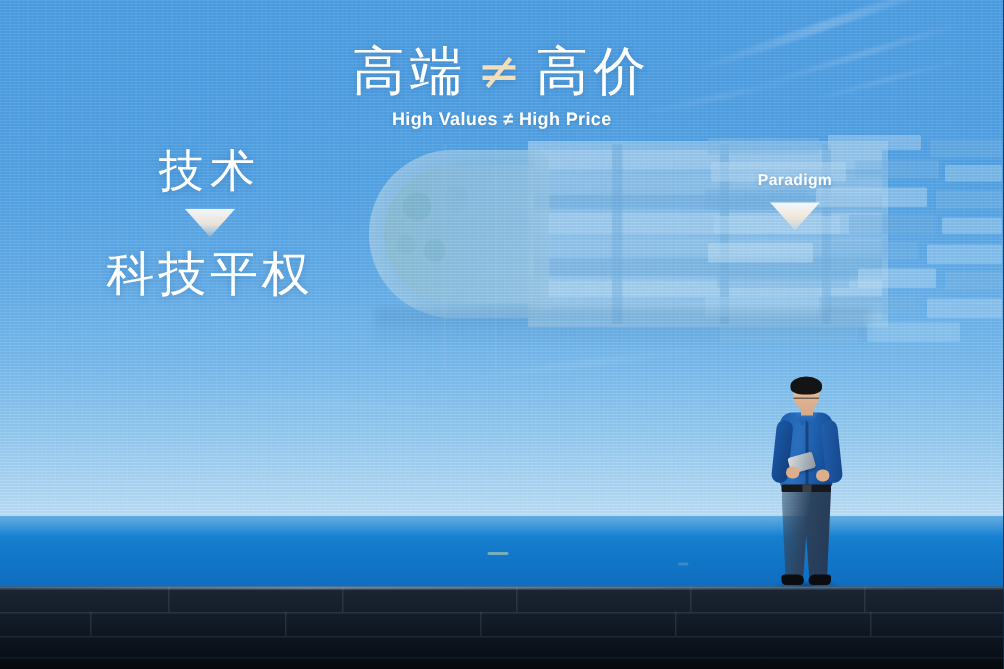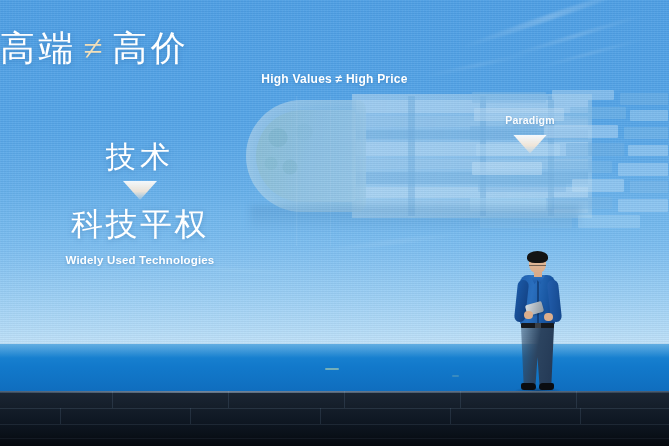--- a/index.html
+++ b/index.html
@@ -82,32 +82,32 @@
   
   #type{position:absolute;inset:0;}
 
   .cn{font-family:"DejaVu Sans","Liberation Sans",sans-serif;color:#fff;
       font-weight:400;letter-spacing:.06em;line-height:1;
       text-shadow:0 1px 5px rgba(30,90,150,.35);}
   .en{font-family:"Liberation Sans","DejaVu Sans",sans-serif;color:#fff;
       font-weight:700;line-height:1;text-shadow:0 1px 3px rgba(30,90,150,.35);}
 
   
-  #headline{position:absolute;left:0;top:31px;width:669px;
-            font-size:35px;letter-spacing:.10em;font-family:Liberation Serif, serif;}
+  #headline{position:absolute;left:0;top:31px;width:669px;text-align:center;
+            font-size:35px;letter-spacing:.10em;}
   #headline .ne{color:#f2dfb9;padding:0 .18em;font-weight:400;}
   #headline-sub{position:absolute;left:0;top:73px;width:669px;text-align:center;
                 font-size:12px;letter-spacing:.02em;}
 
   
   .col{position:absolute;width:260px;text-align:center;}
   #col-left{left:10px;top:100px;}
   #col-right{left:400px;top:100px;}
 
-  .col-head{font-size:30px;letter-spacing:.14em;margin-top:42px;}
+  .col-head{font-size:30px;letter-spacing:.14em;}
   .col-sub{margin-top:15px;font-size:10.5px;letter-spacing:.02em;opacity:.96;}
 
   .arrow{margin:9px auto 0;width:34px;height:19px;
          background:linear-gradient(180deg,#ffffff 0%, #f6e7d6 55%, rgba(246,231,214,.25) 100%);
          clip-path:polygon(0 0,100% 0,50% 100%);opacity:.92;}
 
   .col-big{margin-top:8px;font-size:32px;letter-spacing:.08em;}
   .col-foot{margin-top:15px;font-size:11.5px;letter-spacing:.015em;}
 
   
@@ -234,21 +234,20 @@
       <div id="headline" class="cn">
         <span>高端</span><span class="ne">≠</span><span>高价</span>
       </div>
 
       <div id="headline-sub" class="en">High Values ≠ High Price</div>
 
       <div id="col-left" class="col">
         <div class="cn col-head">技术</div>
         <div class="arrow"></div>
         <div class="cn col-big">科技平权</div>
-        <div class="en col-foot">Widely Used Technologies</div>
       </div>
 
       <div id="col-right" class="col">
         <div class="en col-sub">Paradigm</div>
         <div class="arrow"></div>
       </div>
 
     </div>
   </div>
 

